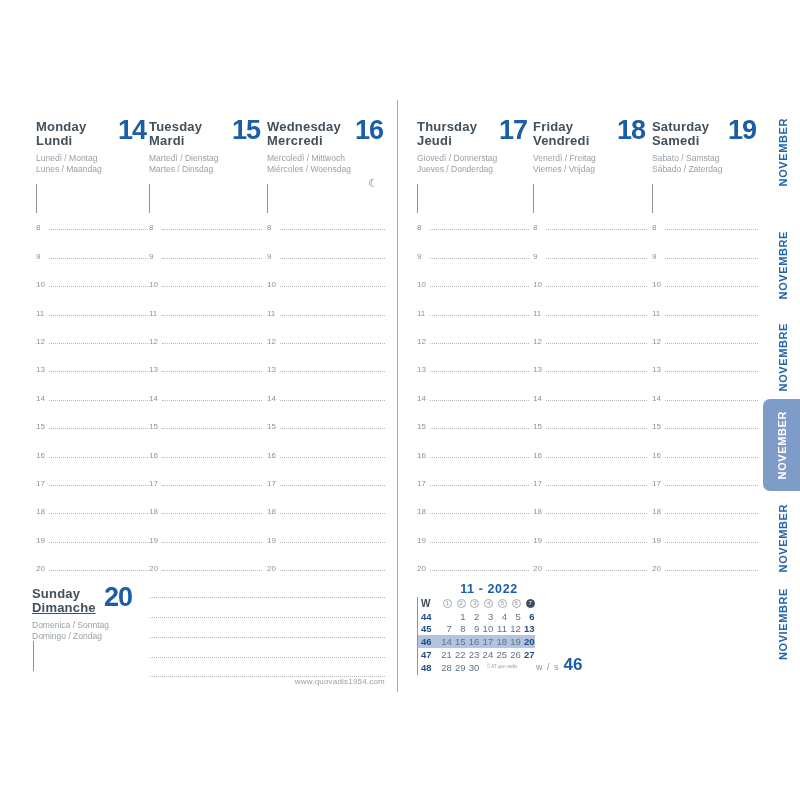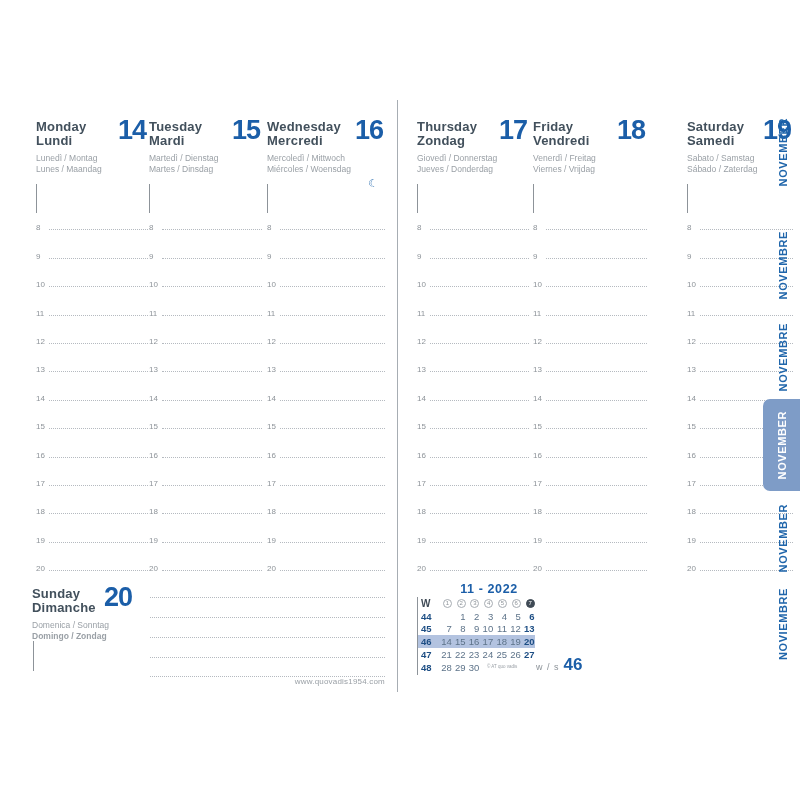--- a/index.html
+++ b/index.html
@@ -25,24 +25,24 @@
   .hour-num{position:absolute;left:0;bottom:-2px;font-size:8px;color:#8d9399;}
   .hour-line{position:absolute;left:13px;right:0;bottom:0;
              border-bottom:1px dotted #b5bac0;}
 
   
   .spine{position:absolute;left:397px;top:100px;width:1px;height:592px;background:#a7adb3;}
 
   
   .sunday{position:absolute;left:32px;top:584px;width:140px;height:95px;}
   .sunday .day-name.en{top:3px;}
-  .sunday .day-name.fr{top:17px;}
+  .sunday .day-name.fr{top:17px;text-decoration:underline;}
   .sunday .day-num{left:72px;right:auto;top:0;}
   .sunday .day-sub.l1{top:37px;}
-  .sunday .day-sub.l2{top:48px;font-weight:bold;}
+  .sunday .day-sub.l2{top:48px;}
   .sunday .tick{left:1px;top:57px;height:30px;}
 
   .note-line{position:absolute;left:150px;width:235px;height:1px;
              border-bottom:1px dotted #b5bac0;}
   .website{position:absolute;left:150px;top:677px;width:235px;text-align:right;
            font-size:8px;color:#9aa0a6;letter-spacing:.2px;}
 
   
   .minical{position:absolute;left:417px;top:584px;width:180px;height:100px;}
   .mc-line{position:absolute;left:0;top:13px;width:1px;height:78px;background:#8d9399;}
@@ -261,21 +261,21 @@
             <span class="hour-line"></span>
           </div>
           <div class="hour-row">
             <span class="hour-num">20</span>
             <span class="hour-line"></span>
           </div>
         </div>
       </div>
       <div class="day-col" style="left: 417px; width: 112px;">
         <div class="day-name en">Thursday</div>
-        <div class="day-name fr">Zondag</div>
+        <div class="day-name fr">Jeudi</div>
         <div class="day-num">17</div>
         <div class="day-sub l1">Giovedì / Donnerstag</div>
         <div class="day-sub l2">Jueves / Donderdag</div>
         <div class="tick"></div>
         <div class="hours">
           <div class="hour-row">
             <span class="hour-num">8</span>
             <span class="hour-line"></span>
           </div>
           <div class="hour-row">
@@ -383,21 +383,21 @@
           <div class="hour-row">
             <span class="hour-num">19</span>
             <span class="hour-line"></span>
           </div>
           <div class="hour-row">
             <span class="hour-num">20</span>
             <span class="hour-line"></span>
           </div>
         </div>
       </div>
-      <div class="day-col" style="left: 652px; width: 106px; margin-left: 35px;">
+      <div class="day-col" style="left: 652px; width: 106px;">
         <div class="day-name en">Saturday</div>
         <div class="day-name fr">Samedi</div>
         <div class="day-num">19</div>
         <div class="day-sub l1">Sabato / Samstag</div>
         <div class="day-sub l2">Sábado / Zaterdag</div>
         <div class="tick"></div>
         <div class="hours">
           <div class="hour-row">
             <span class="hour-num">8</span>
             <span class="hour-line"></span>

